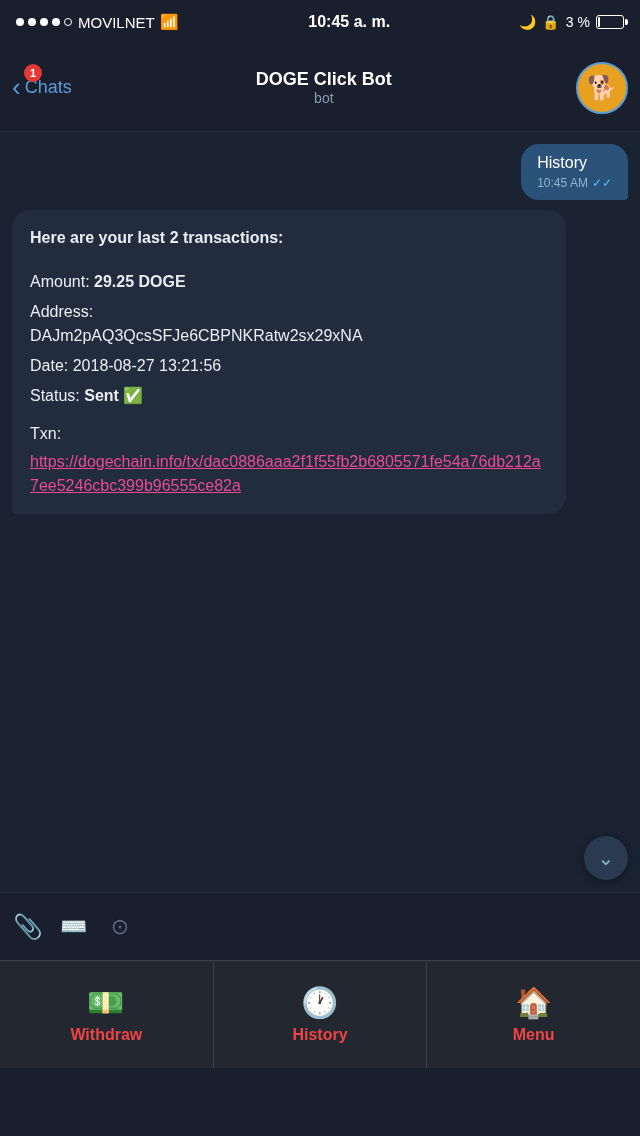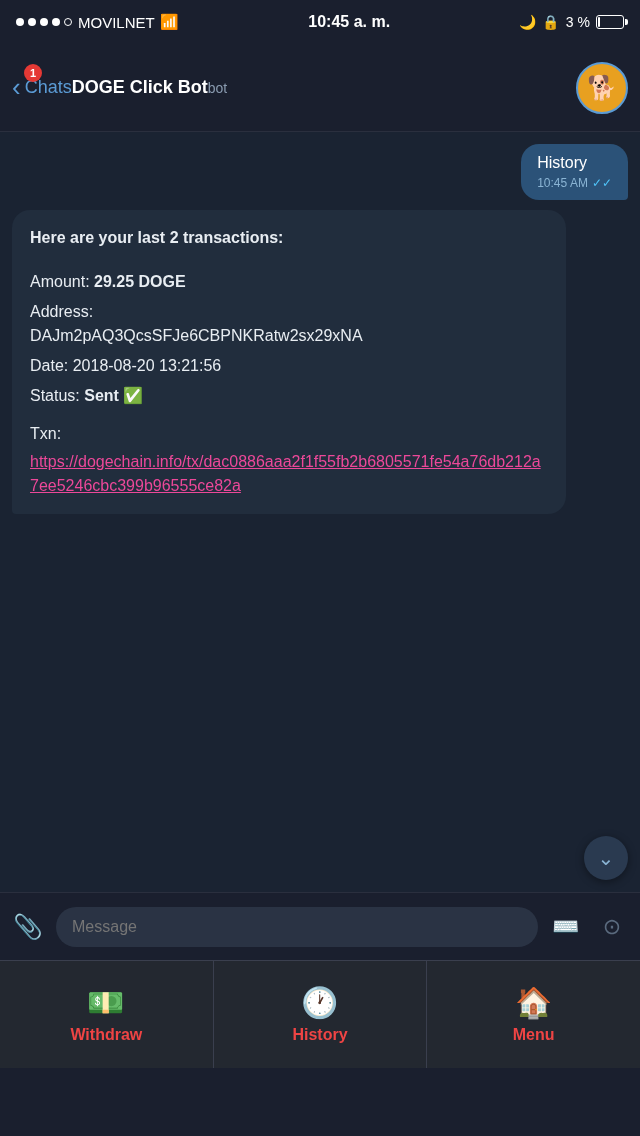--- a/index.html
+++ b/index.html
@@ -74,21 +74,21 @@
       font-size: 11px;
       font-weight: 700;
       width: 18px; height: 18px;
       border-radius: 50%;
       display: flex; align-items: center; justify-content: center;
     }
     .back-arrow { font-size: 26px; color: #5b9bd5; }
     .back-text { font-size: 18px; color: #5b9bd5; font-weight: 400; }
     .nav-center {
       flex: 1;
-      display: flex; flex-direction: row; align-items: center;
+      display: flex; flex-direction: column; align-items: center;
     }
     .nav-title { font-size: 18px; color: #fff; font-weight: 600; }
     .nav-sub { font-size: 14px; color: #8a9bb0; text-align: center; }
     .avatar {
       width: 52px; height: 52px; border-radius: 50%; background: #e8a020;
       display: flex; align-items: center; justify-content: center;
       font-size: 24px; overflow: hidden;
       border: 2px solid #5b9bd5;
     }
 
@@ -282,21 +282,21 @@
         <strong>Here are your last 2 transactions:</strong>
       </div>
       <div style="margin-bottom: 6px;">
         <span>Amount: </span><strong>29.25 DOGE</strong>
       </div>
       <div style="margin-bottom: 6px;">
         <span>Address:</span><br>
         <span>DAJm2pAQ3QcsSFJe6CBPNKRatw2sx29xNA</span>
       </div>
       <div style="margin-bottom: 6px;">
-        <span>Date: </span><span>2018-08-20 13:21:56</span>
+        <span>Date: </span><span>2018-08-27 13:21:56</span>
       </div>
       <div style="margin-bottom: 14px;">
         <span>Status: </span><strong>Sent</strong> <span>✅</span>
       </div>
       <div style="margin-bottom: 4px;">
         <span>Txn:</span>
       </div>
       <div>
         <a class="tx-link" href="#">https://dogechain.info/tx/dac0886aaa2f1f55fb2b6805571fe54a76db212a7ee5246cbc399b96555ce82a</a>
       </div>
@@ -305,21 +305,20 @@
 
   <div class="scroll-down-btn">
     <span>⌄</span>
   </div>
 </div>
 
 <div class="input-bar">
   <div class="attach-btn">
     <span>📎</span>
   </div>
-  <input class="message-input" type="text" placeholder="Message" style="">
   <div class="keyboard-btn">
     <span>⌨️</span>
   </div>
   <div class="camera-btn">
     <span>⊙</span>
   </div>
 </div>
 
 <div class="action-bar">
   <div class="action-btn">

